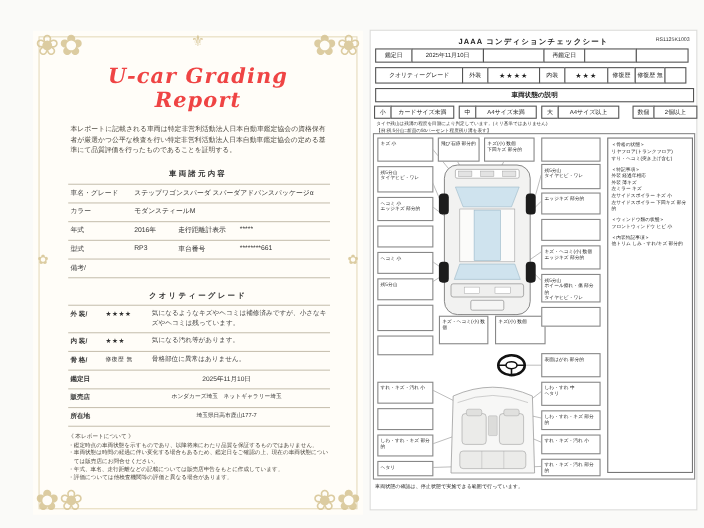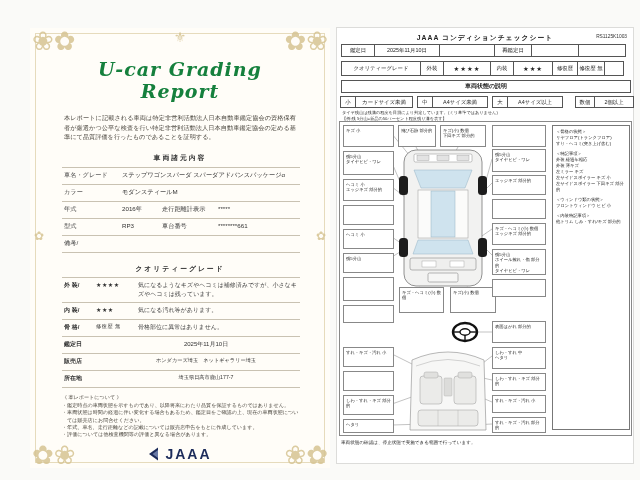--- a/index.html
+++ b/index.html
@@ -11,21 +11,21 @@
   .cert-frame{position:absolute;inset:5px;border:1px solid #e6dbbc;pointer-events:none;}
   .orn{position:absolute;color:#d6c493;opacity:.85;pointer-events:none;line-height:1;}
   .orn.tl{left:2px;top:0;font-size:26px;}
   .orn.tr{right:2px;top:0;font-size:26px;}
   .orn.bl{left:2px;bottom:0;font-size:26px;}
   .orn.br{right:2px;bottom:0;font-size:26px;}
   .orn.tc{left:50%;top:2px;transform:translateX(-50%);font-size:14px;}
   .orn.ml{left:4px;top:46%;font-size:12px;}
   .orn.mr{right:4px;top:46%;font-size:12px;}
   .cert-inner{position:absolute;inset:0;padding:30px 32px 0;box-sizing:border-box;}
-  .cert-title{text-align:center;font-family:"DejaVu Serif",serif;font-style:italic;font-weight:bold;font-size:19px;color:#15803d;letter-spacing:1px;}
+  .cert-title{text-align:center;font-family:"DejaVu Serif",serif;font-style:italic;font-weight:bold;font-size:19px;color:#ef4444;letter-spacing:1px;}
   .cert-sub{text-align:center;font-size:8px;font-weight:bold;color:#333;margin-top:5px;letter-spacing:3px;}
   .cert-intro{margin:11px auto 0;width:232px;font-size:6.2px;line-height:1.55;color:#4a463e;text-align:justify;}
   .sec-title{text-align:center;font-size:6.8px;font-weight:bold;color:#333;margin-top:11px;letter-spacing:2px;}
   .spec{width:238px;margin:4px auto 0;font-size:6.2px;color:#333;}
   .srow{display:flex;border-top:1px solid #c9c2b2;padding:3.5px 2px;align-items:flex-start;}
   .srow:last-child{border-bottom:1px solid #c9c2b2;}
   .sl{width:58px;flex:none;color:#444;}
   .sv{flex:1;}
   .sl2{width:56px;flex:none;}
   .sv2{width:40px;flex:none;}
@@ -140,27 +140,20 @@
       </div>
 
       <div class="about">
         <div class="ttl">《 本レポートについて 》</div>
         <div class="li">・鑑定時点の車両状態を示すものであり、以降将来にわたり品質を保証するものではありません。</div>
         <div class="li">・車両状態は時間の経過に伴い変化する場合もあるため、鑑定日をご確認の上、現在の車両状態については販売店にお問合せください。</div>
         <div class="li">・年式、車名、走行距離などの記載については販売店申告をもとに作成しています。</div>
         <div class="li">・評価については他検査機関等の評価と異なる場合があります。</div>
       </div>
 
-      <div class="logo-row">
-        <svg width="13" height="14" viewBox="0 0 13 14">
-          <polygon points="1,7 10,0.5 10,13.5" fill="#1c2b5a"></polygon>
-          <polygon points="4.5,7 10,3 10,11" fill="#6a7aa6"></polygon>
-        </svg>
-        <span class="logo-txt">JAAA</span>
-      </div>
 
     </div>
   </div>
 
   <div class="sheet">
     <div class="sh-title">JAAA  コンディションチェックシート</div>
     <div class="sh-no">RS1125K1003</div>
 
     <div class="trow" style="left:4px;top:16px;height:13px;">
       <div class="cell first" style="width:34px;">鑑定日</div>

